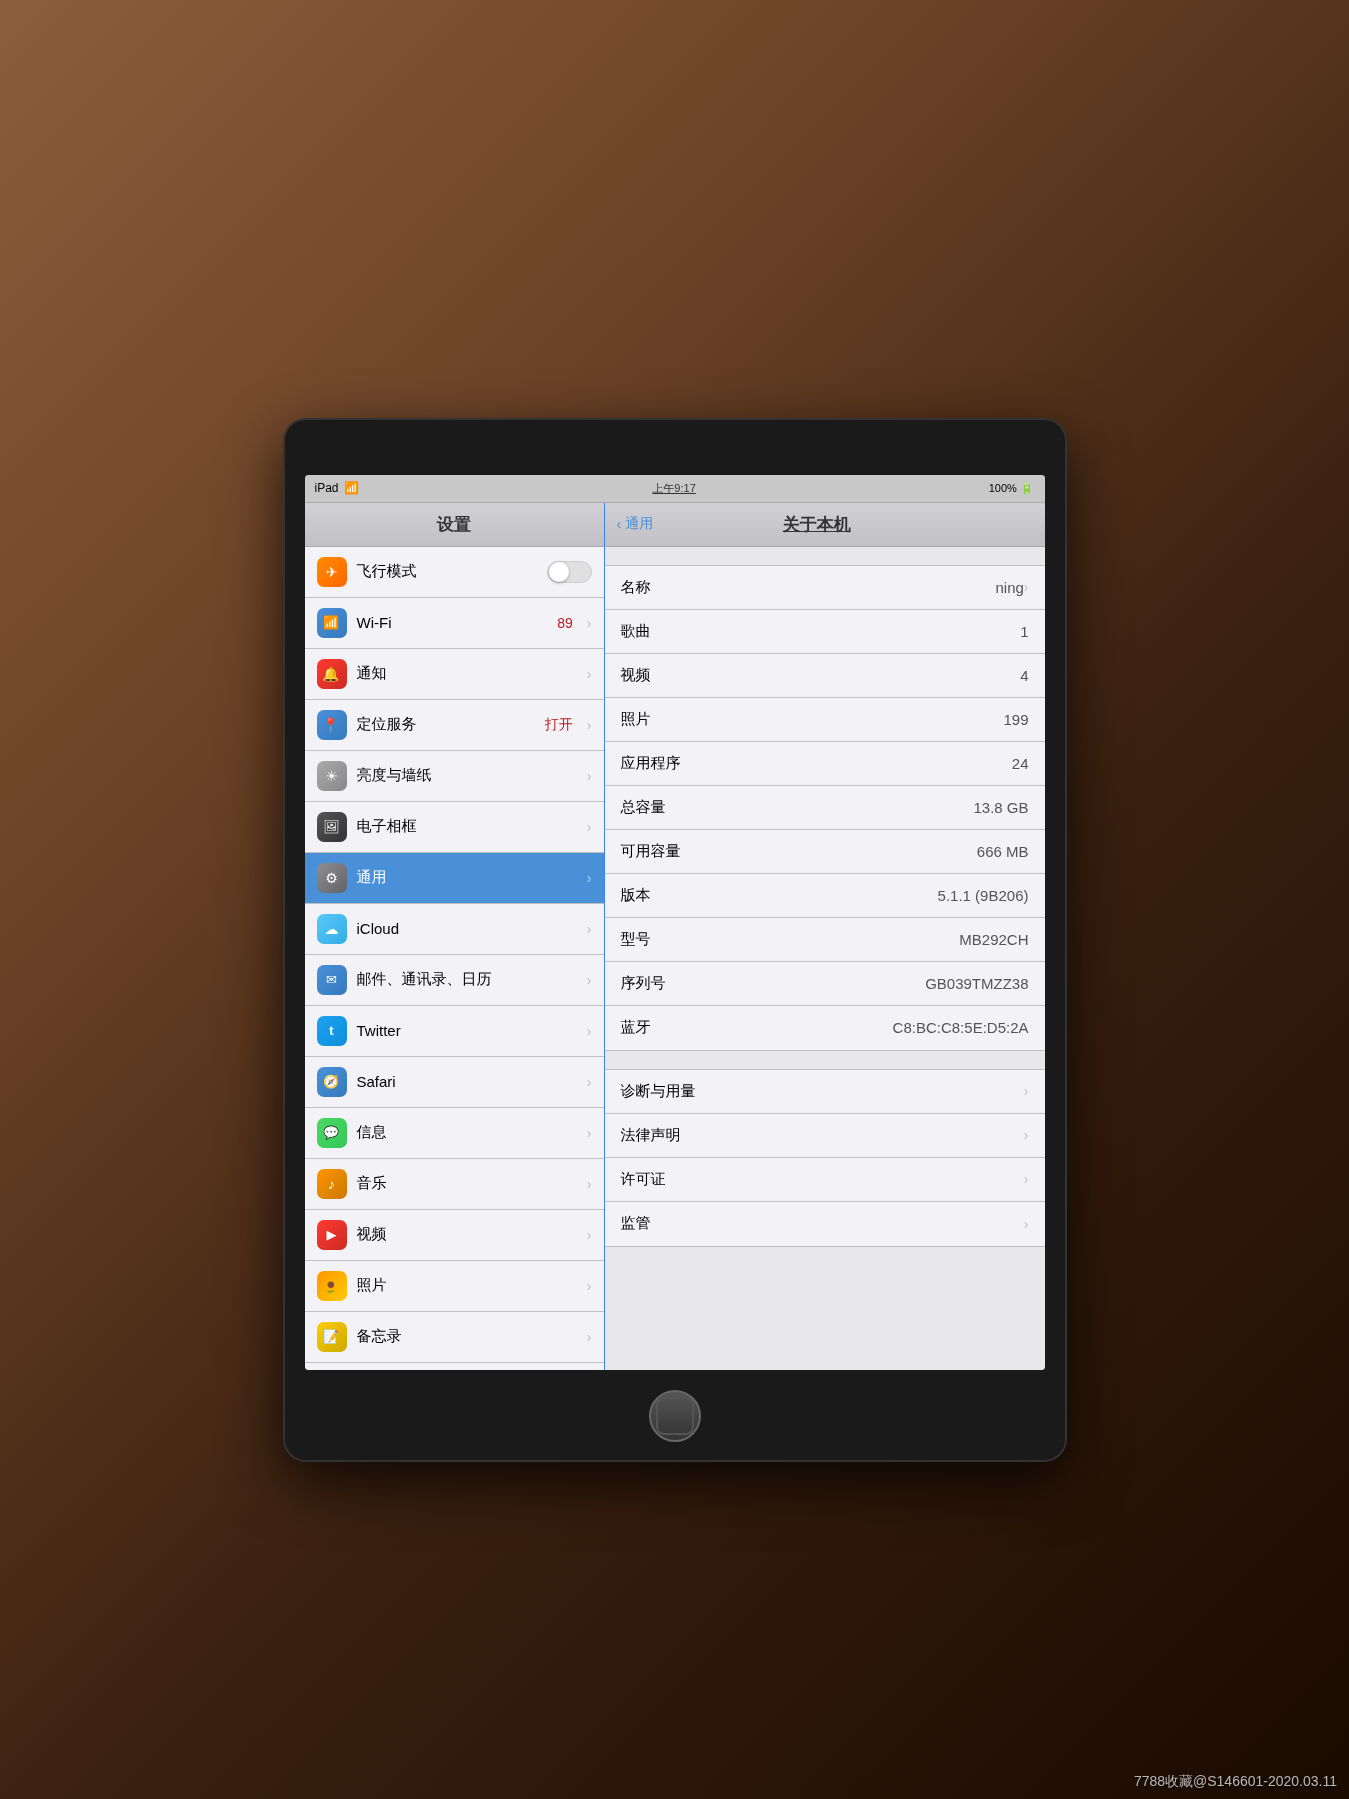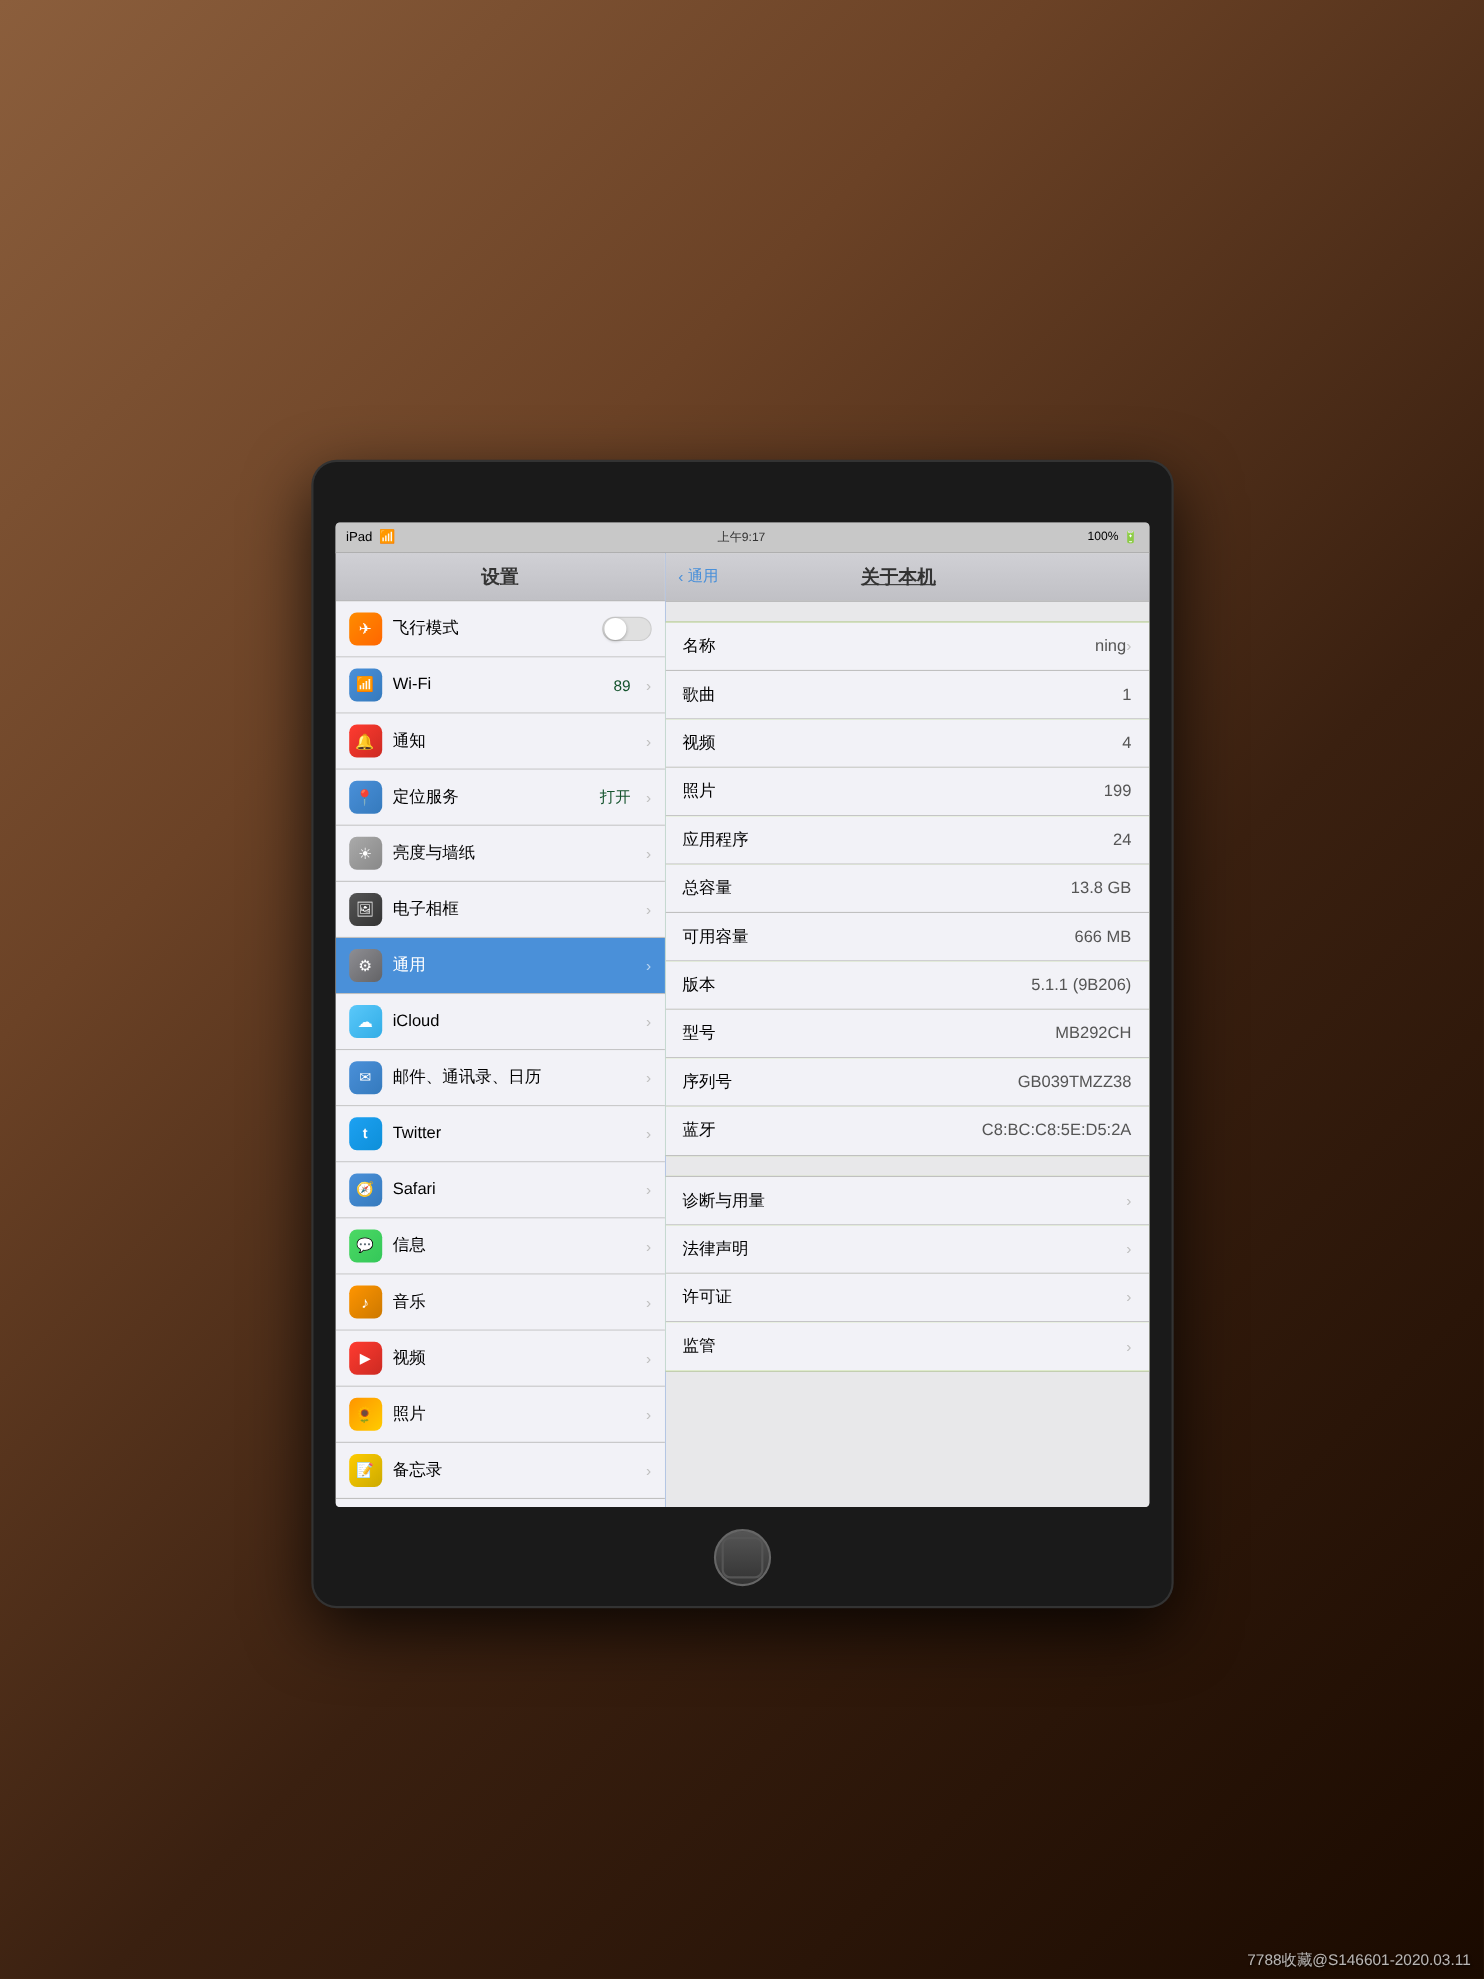--- a/index.html
+++ b/index.html
@@ -62,20 +62,21 @@
 
     .status-left {
       display: flex;
       align-items: center;
       gap: 6px;
     }
 
     .status-center {
       font-size: 11px;
       color: #333;
+      text-decoration: underline;
     }
 
     .status-right {
       display: flex;
       align-items: center;
       gap: 4px;
       font-size: 11px;
     }
 
     
@@ -135,21 +136,21 @@
     }
 
     .item-label {
       flex: 1;
       font-size: 15px;
       color: #000;
     }
 
     .item-value {
       font-size: 14px;
-      color: #14532d;
+      color: #b91c1c;
       margin-right: 4px;
     }
 
     .toggle-switch {
       width: 45px;
       height: 22px;
       border-radius: 11px;
       background: #e0e0e0;
       border: 1px solid #ccc;
       position: relative;

